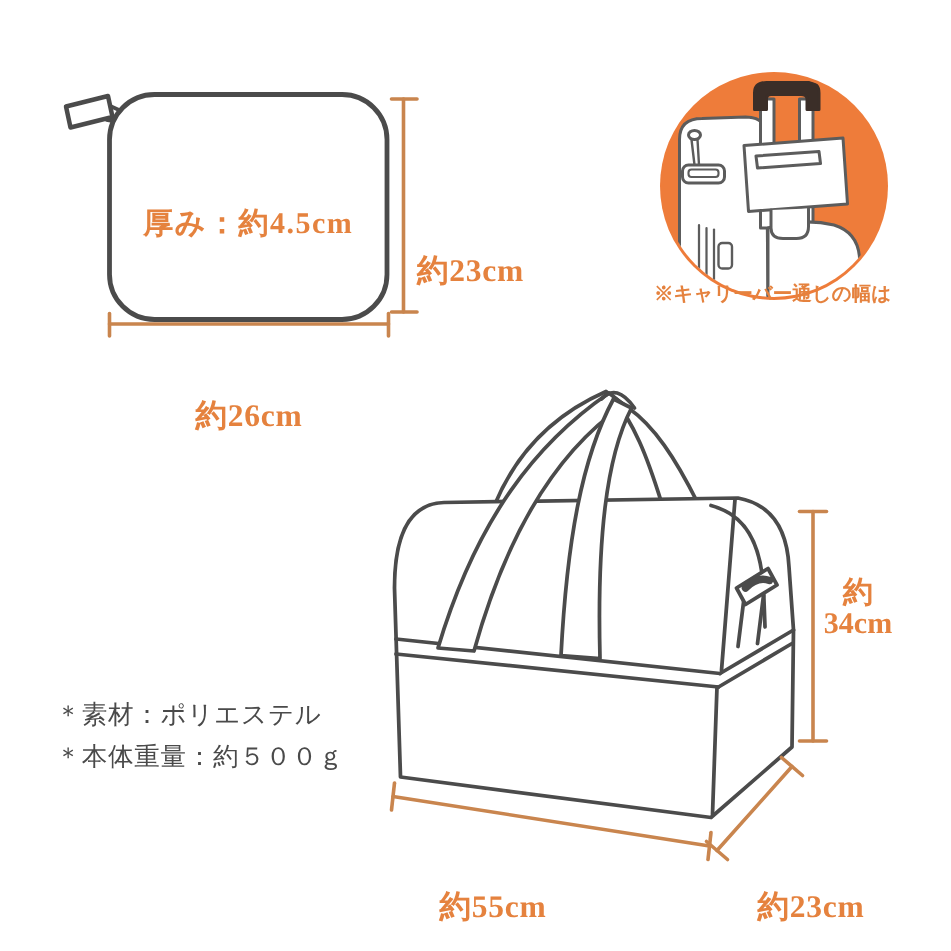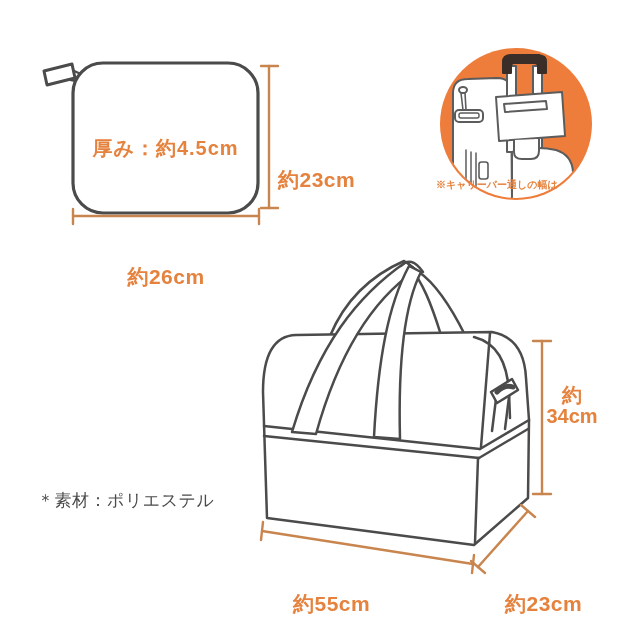--- a/index.html
+++ b/index.html
@@ -1,31 +1,31 @@
 <!DOCTYPE html>
 <html><head>
 <meta charset="utf-8">
 <style>
   html,body{margin:0;padding:0;background:#fff;}
   .canvas{
     position:relative;width:634px;height:634px;background:#ffffff;
-    font-family:Liberation Sans, sans-serif;overflow:hidden;
+    font-family:Liberation Serif, serif;overflow:hidden;
   }
   .canvas svg{position:absolute;left:0;top:0;}
   .lbl{position:absolute;color:#e5823e;font-weight:600;white-space:nowrap;}
   .lbl-dim{font-size:21px;letter-spacing:0.5px;margin-top:42px;}
   .lbl-thickness{left:73px;top:135px;width:185px;text-align:center;font-size:20px;letter-spacing:1px;}
   .lbl-pouch-h{left:278px;top:124px;}
   .lbl-pouch-w{left:73px;top:221px;width:186px;text-align:center;}
-  .note{position:absolute;left:436px;top:176px;color:#e5823e;font-size:10px;line-height:17px;font-weight:600;}
+  .note{position:absolute;left:436px;top:187px;color:#e5823e;font-size:13px;line-height:17px;font-weight:600;}
   .note .l2{padding-left:15px;}
   .lbl-bag-h{left:543px;top:385px;width:58px;text-align:center;font-size:20px;line-height:21px;}
   .lbl-bag-w{left:293px;top:548px;width:160px;text-align:left;}
   .lbl-bag-d{left:505px;top:548px;}
-  .specs{position:absolute;left:37px;top:463px;color:#4a4a4a;font-size:17px;line-height:28px;font-weight:500;letter-spacing:0.5px;margin-top:24px;}
+  .specs{position:absolute;left:37px;top:463px;color:#4a4a4a;font-size:17px;line-height:28px;font-weight:500;letter-spacing:0.5px;}
 </style>
 </head>
 <body>
 
 <div class="canvas">
 
   <svg width="634" height="634" viewBox="0 0 634 634">
     <defs>
       <clipPath id="circleClip">
           <circle cx="516" cy="124" r="74"></circle>
@@ -133,15 +133,16 @@
 
   <div class="lbl lbl-bag-h">
     <div>約</div>
     <div>34cm</div>
   </div>
   <div class="lbl lbl-dim lbl-bag-w">約55cm</div>
   <div class="lbl lbl-dim lbl-bag-d">約23cm</div>
 
   <div class="specs">
     <div>＊素材：ポリエステル</div>
+    <div>＊本体重量：約５００ｇ</div>
   </div>
 
 </div>
 
 </body></html>

